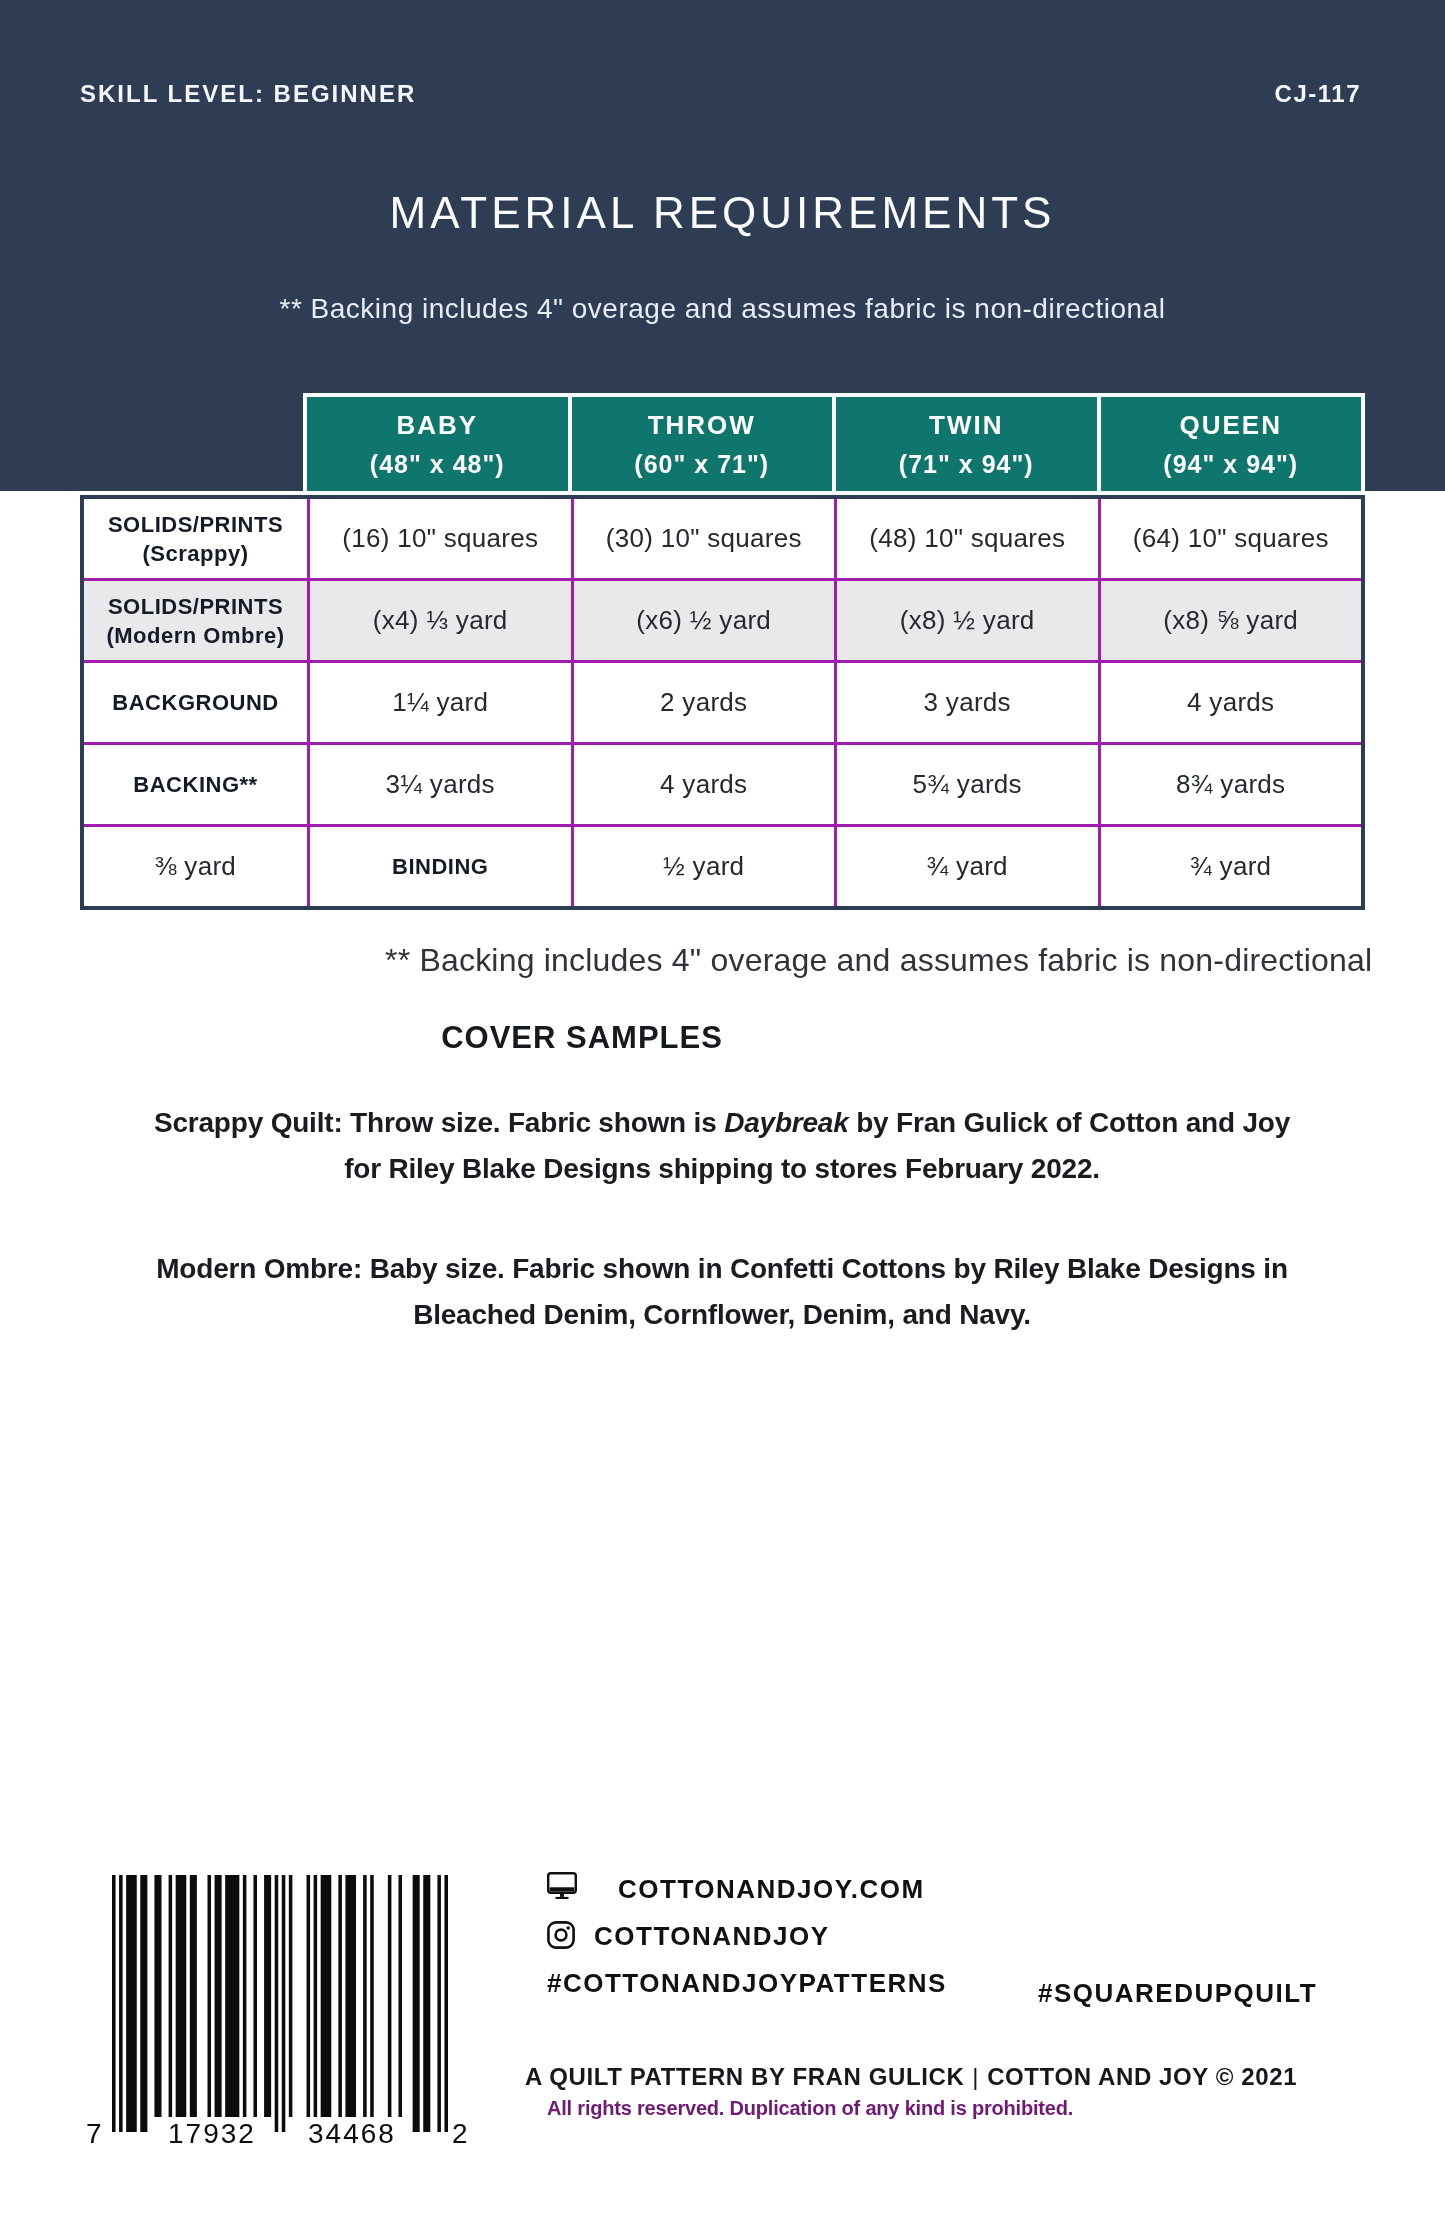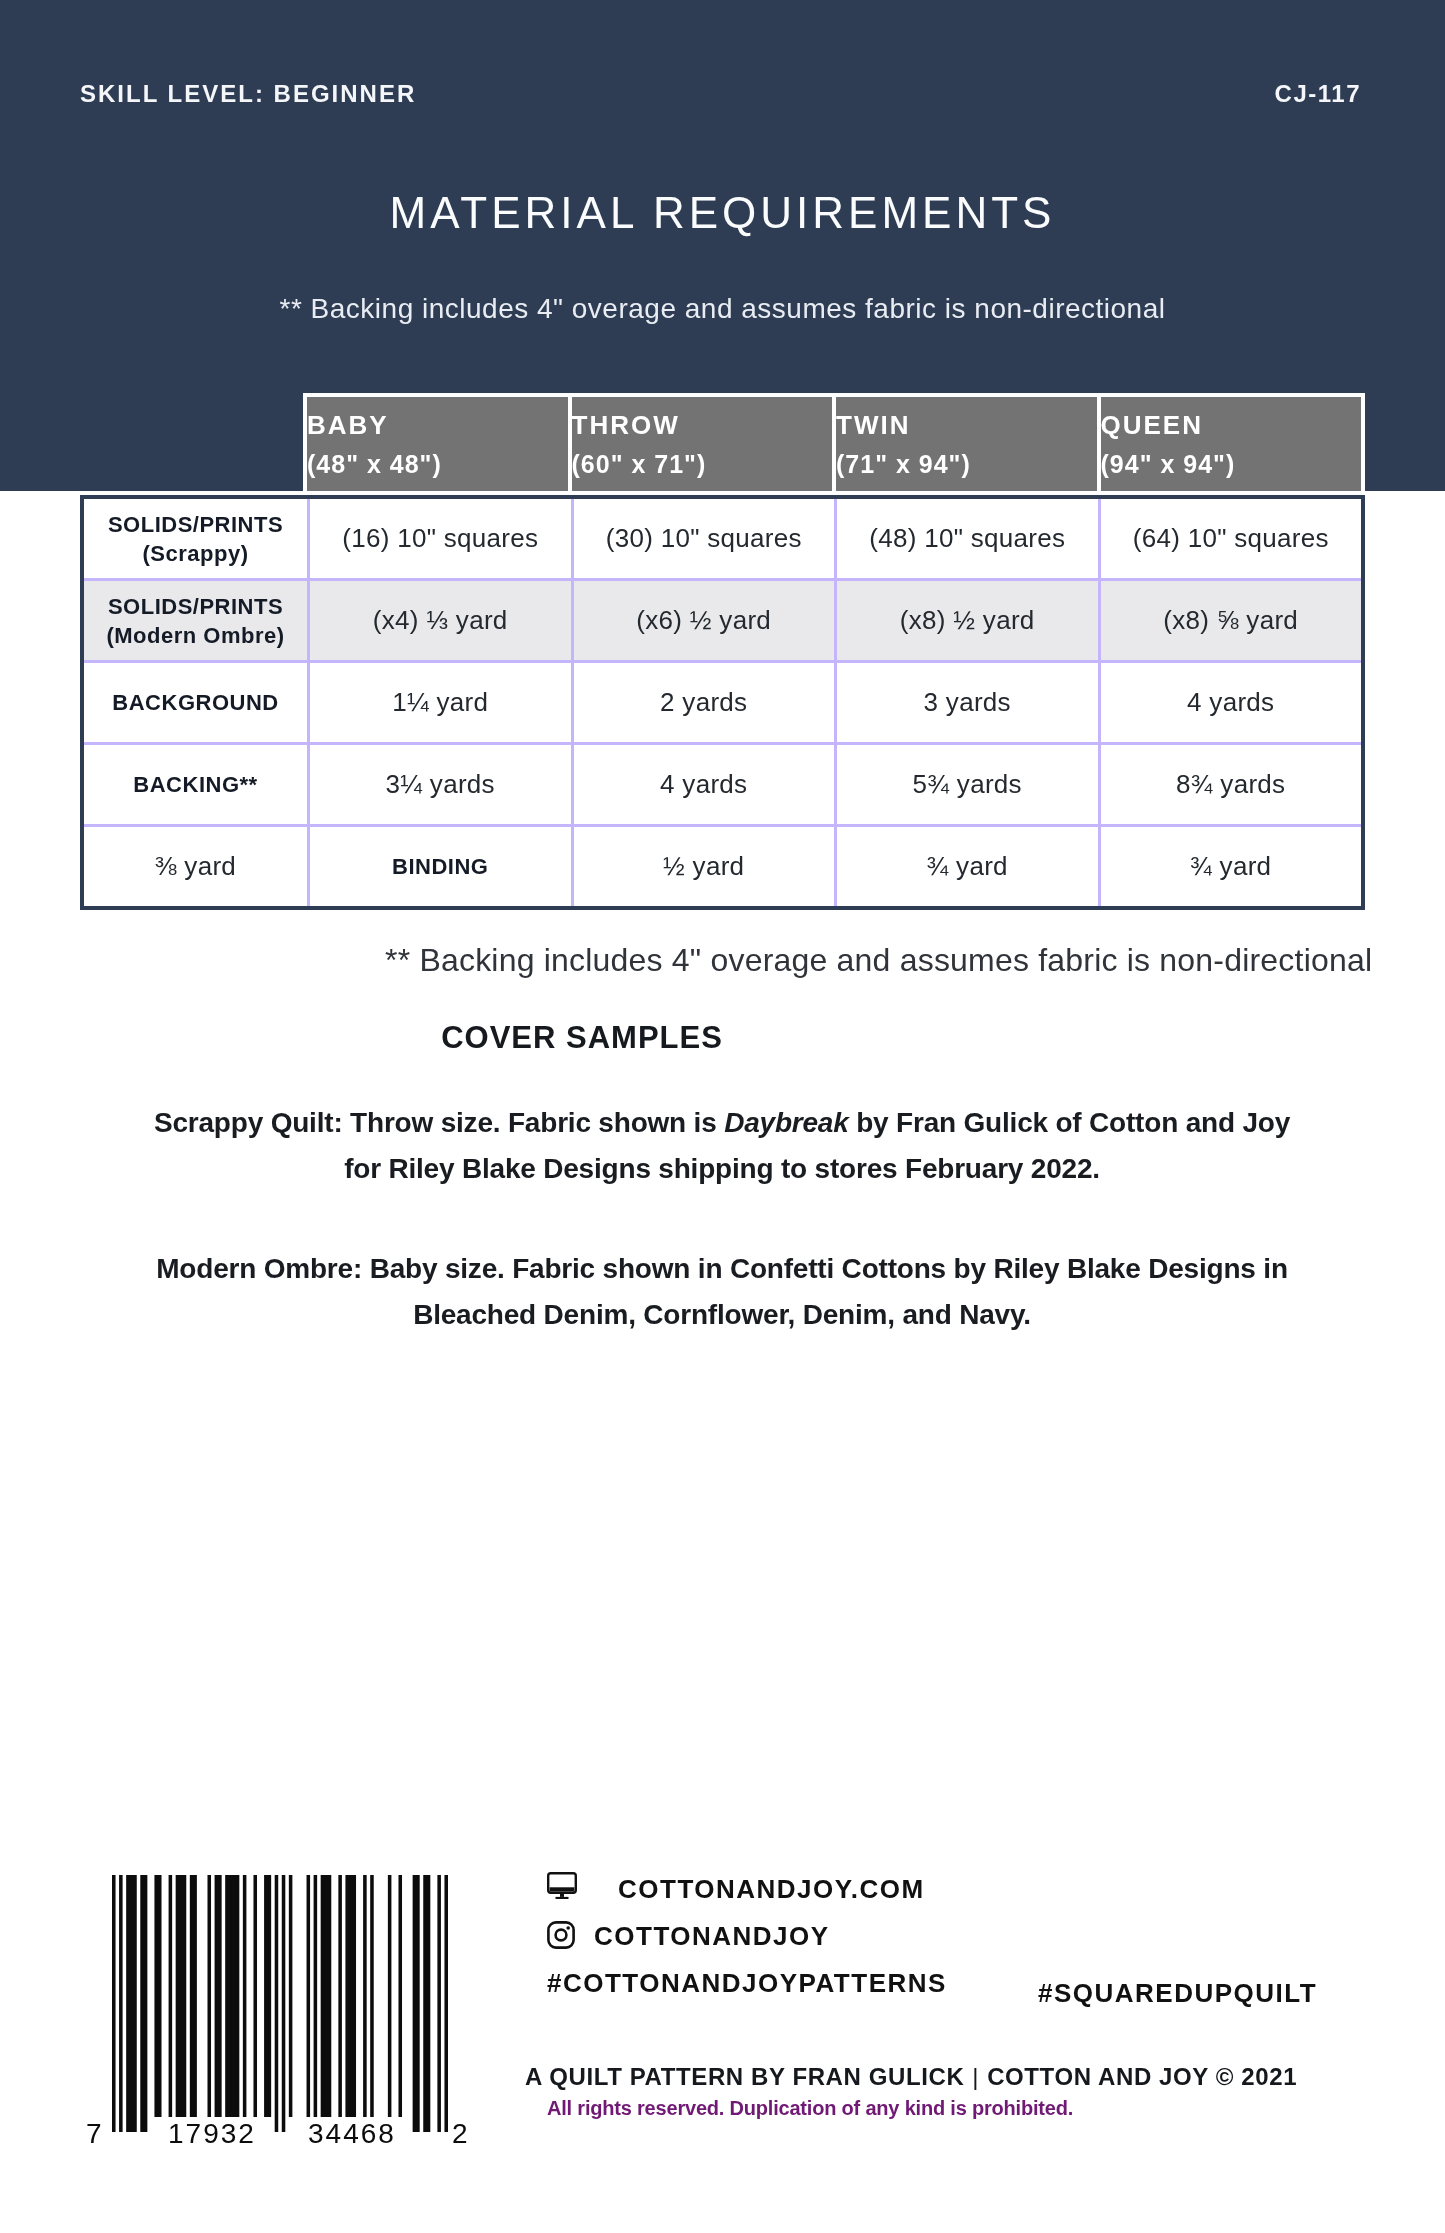--- a/index.html
+++ b/index.html
@@ -12,26 +12,26 @@
   #pattern-code{position:absolute;right:84px;top:80px;font-size:24px;font-weight:700;
                 letter-spacing:1.5px;color:#f4f6f9;}
   #page-title{position:absolute;left:0;top:188px;width:1445px;text-align:center;
               font-size:44px;font-weight:400;letter-spacing:4px;color:#fbfcfd;}
   #note-top{position:absolute;left:0;top:293px;width:1445px;text-align:center;
             font-size:28px;font-weight:300;letter-spacing:0.5px;color:#e9edf3;}
   
   #table-head{position:absolute;left:303px;top:393px;width:1062px;height:102px;
               box-sizing:border-box;border:4px solid #fff;background:#fff;
               display:grid;grid-template-columns:repeat(4,1fr);column-gap:4px;}
-  .hcell{background:#737373;display:flex;flex-direction:column;
+  .hcell{background:#0f766e;display:flex;flex-direction:column;align-items:center;
          justify-content:center;gap:9px;color:#fff;}
   .hname{font-size:26px;font-weight:700;letter-spacing:2px;}
   .hsize{font-size:25px;font-weight:700;letter-spacing:1px;}
   #table-body{position:absolute;left:80px;top:495px;width:1285px;box-sizing:border-box;
-              border:4px solid #2e3d54;background:#c4b5fd;display:grid;
+              border:4px solid #2e3d54;background:#a21caf;display:grid;
               grid-template-columns:223px 1fr 1fr 1fr 1fr;grid-auto-rows:79px;gap:3px;}
   .cell{background:#fff;display:flex;align-items:center;justify-content:center;text-align:center;}
   .cell.shaded{background:#e9e9eb;}
   .label-cell{flex-direction:column;line-height:29px;}
   .rlabel,.rsub{font-size:22px;font-weight:700;letter-spacing:0.5px;color:#141b26;}
   .rsub:empty{display:none;}
   .val{font-size:26px;color:#24292f;letter-spacing:0.3px;}
   #note-bottom{position:absolute;left:385px;top:942px;font-size:32px;font-weight:400;
                color:#30343a;letter-spacing:0.2px;white-space:nowrap;}
   

